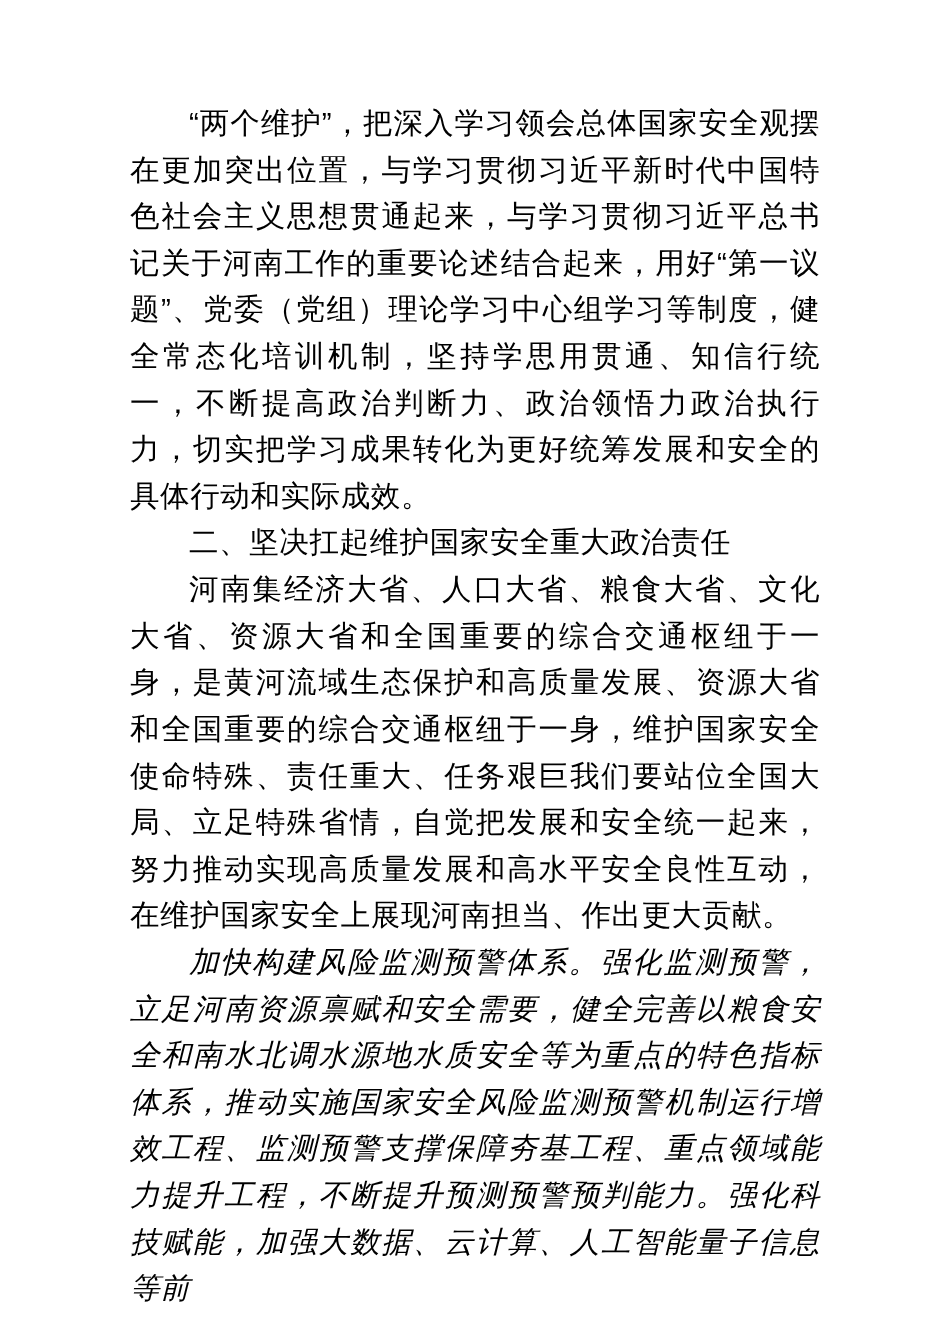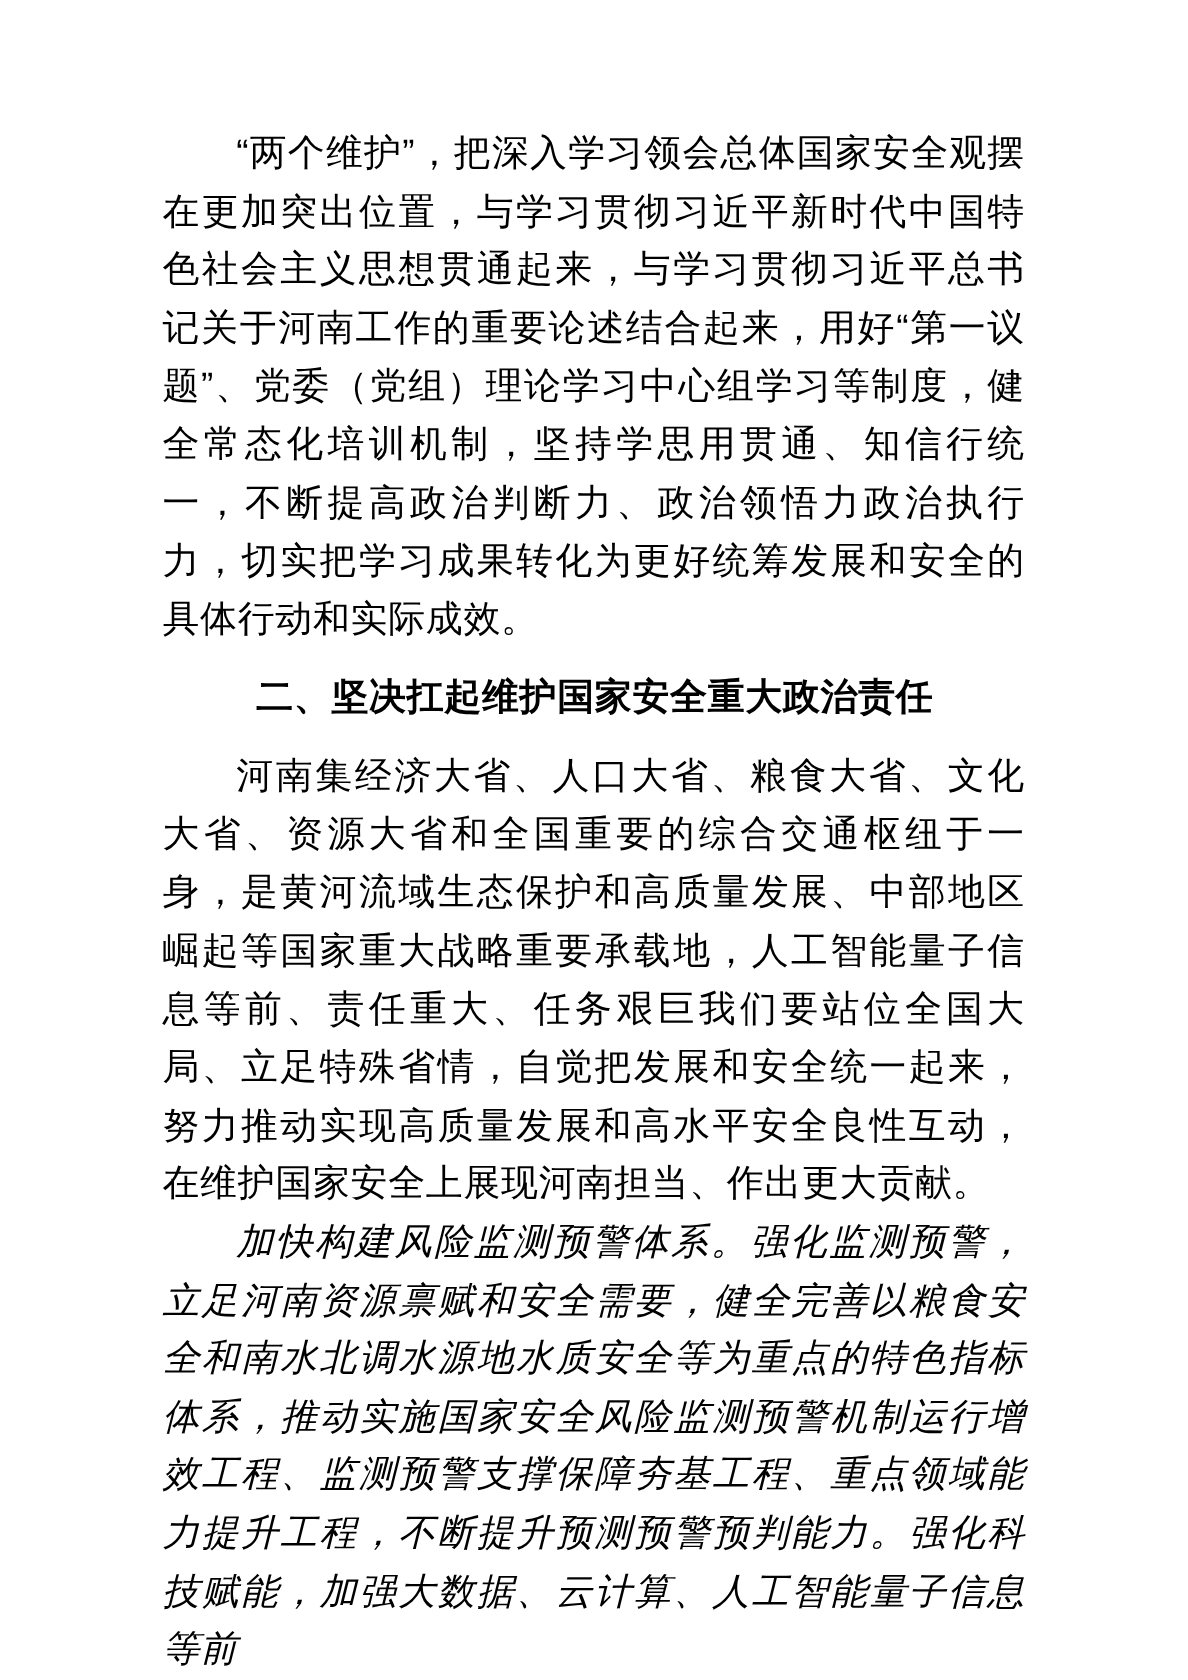--- a/index.html
+++ b/index.html
@@ -33,27 +33,27 @@
     margin: 0 0 0 0;
     text-indent: 2em;
     white-space: normal;
   }
   .para + .para {
     margin-top: 0px;
     font-style: italic;
   }
   .heading {
     text-indent: 2em;
-    font-weight: bold;
-    margin: 16px;
+    font-weight: normal;
+    margin: 0;
   }
 </style>
 </head>
 <body>
 
 <div class="page">
   <div class="doc-body">
     <p class="para">“两个维护”，把深入学习领会总体国家安全观摆在更加突出位置，与学习贯彻习近平新时代中国特色社会主义思想贯通起来，与学习贯彻习近平总书记关于河南工作的重要论述结合起来，用好“第一议题”、党委（党组）理论学习中心组学习等制度，健全常态化培训机制，坚持学思用贯通、知信行统一，不断提高政治判断力、政治领悟力政治执行力，切实把学习成果转化为更好统筹发展和安全的具体行动和实际成效。</p>
     <p class="heading">二、坚决扛起维护国家安全重大政治责任</p>
-    <p class="para">河南集经济大省、人口大省、粮食大省、文化大省、资源大省和全国重要的综合交通枢纽于一身，是黄河流域生态保护和高质量发展、中部地区崛起等国家重大战略重要承载地，人工智能量子信息等前、责任重大、任务艰巨我们要站位全国大局、立足特殊省情，自觉把发展和安全统一起来，努力推动实现高质量发展和高水平安全良性互动，在维护国家安全上展现河南担当、作出更大贡献。</p>
+    <p class="para">河南集经济大省、人口大省、粮食大省、文化大省、资源大省和全国重要的综合交通枢纽于一身，是黄河流域生态保护和高质量发展、资源大省和全国重要的综合交通枢纽于一身，维护国家安全使命特殊、责任重大、任务艰巨我们要站位全国大局、立足特殊省情，自觉把发展和安全统一起来，努力推动实现高质量发展和高水平安全良性互动，在维护国家安全上展现河南担当、作出更大贡献。</p>
     <p class="para">加快构建风险监测预警体系。强化监测预警，立足河南资源禀赋和安全需要，健全完善以粮食安全和南水北调水源地水质安全等为重点的特色指标体系，推动实施国家安全风险监测预警机制运行增效工程、监测预警支撑保障夯基工程、重点领域能力提升工程，不断提升预测预警预判能力。强化科技赋能，加强大数据、云计算、人工智能量子信息等前</p>
   </div>
 </div>
 
 </body></html>

